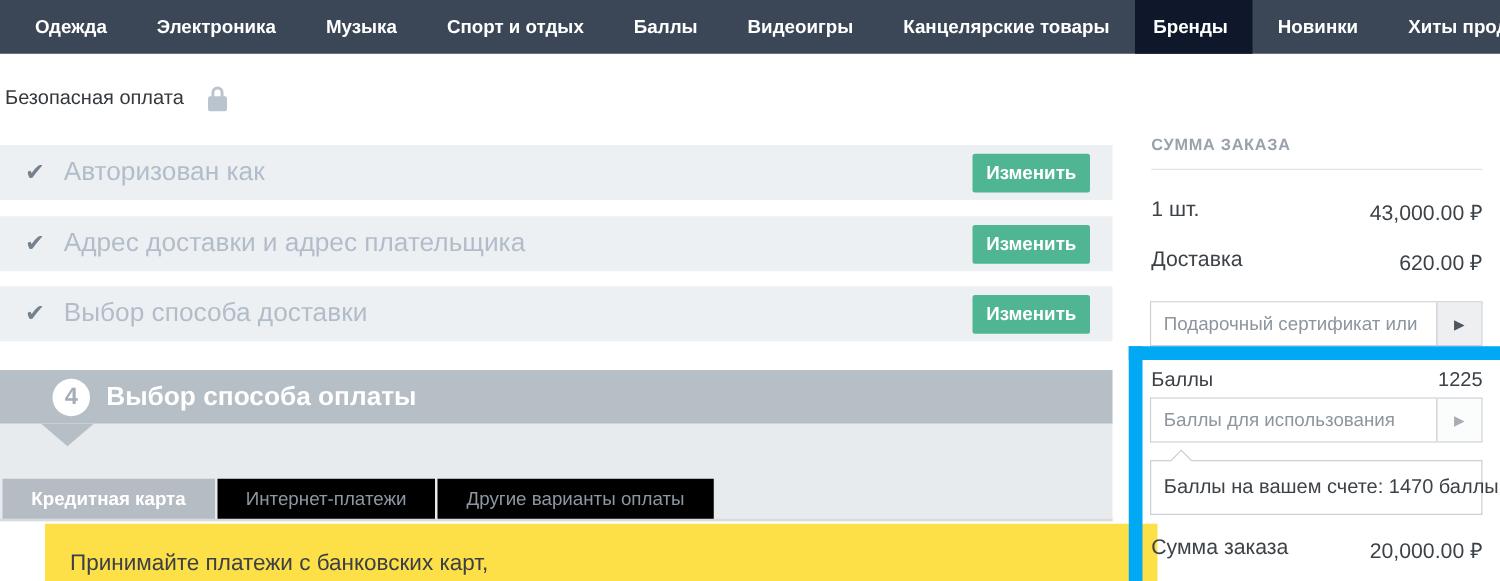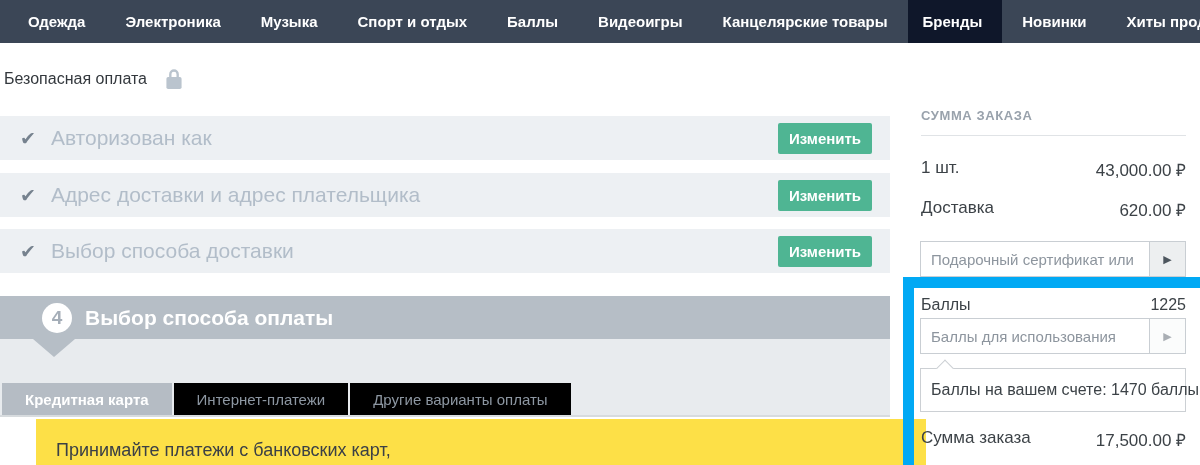--- a/index.html
+++ b/index.html
@@ -181,18 +181,18 @@
     </button>
   </div>
 
   <div class="tooltip">
     <div class="notch"></div>
     <span>Баллы на вашем счете: 1470 баллы.</span>
   </div>
 
   <div class="sum-line total-line">
     <span>Сумма заказа</span>
-    <span class="val">17,500.00 ₽</span>
+    <span class="val">20,000.00 ₽</span>
   </div>
 
   <div class="highlight"></div>
 
 </div>
 
 </body></html>

